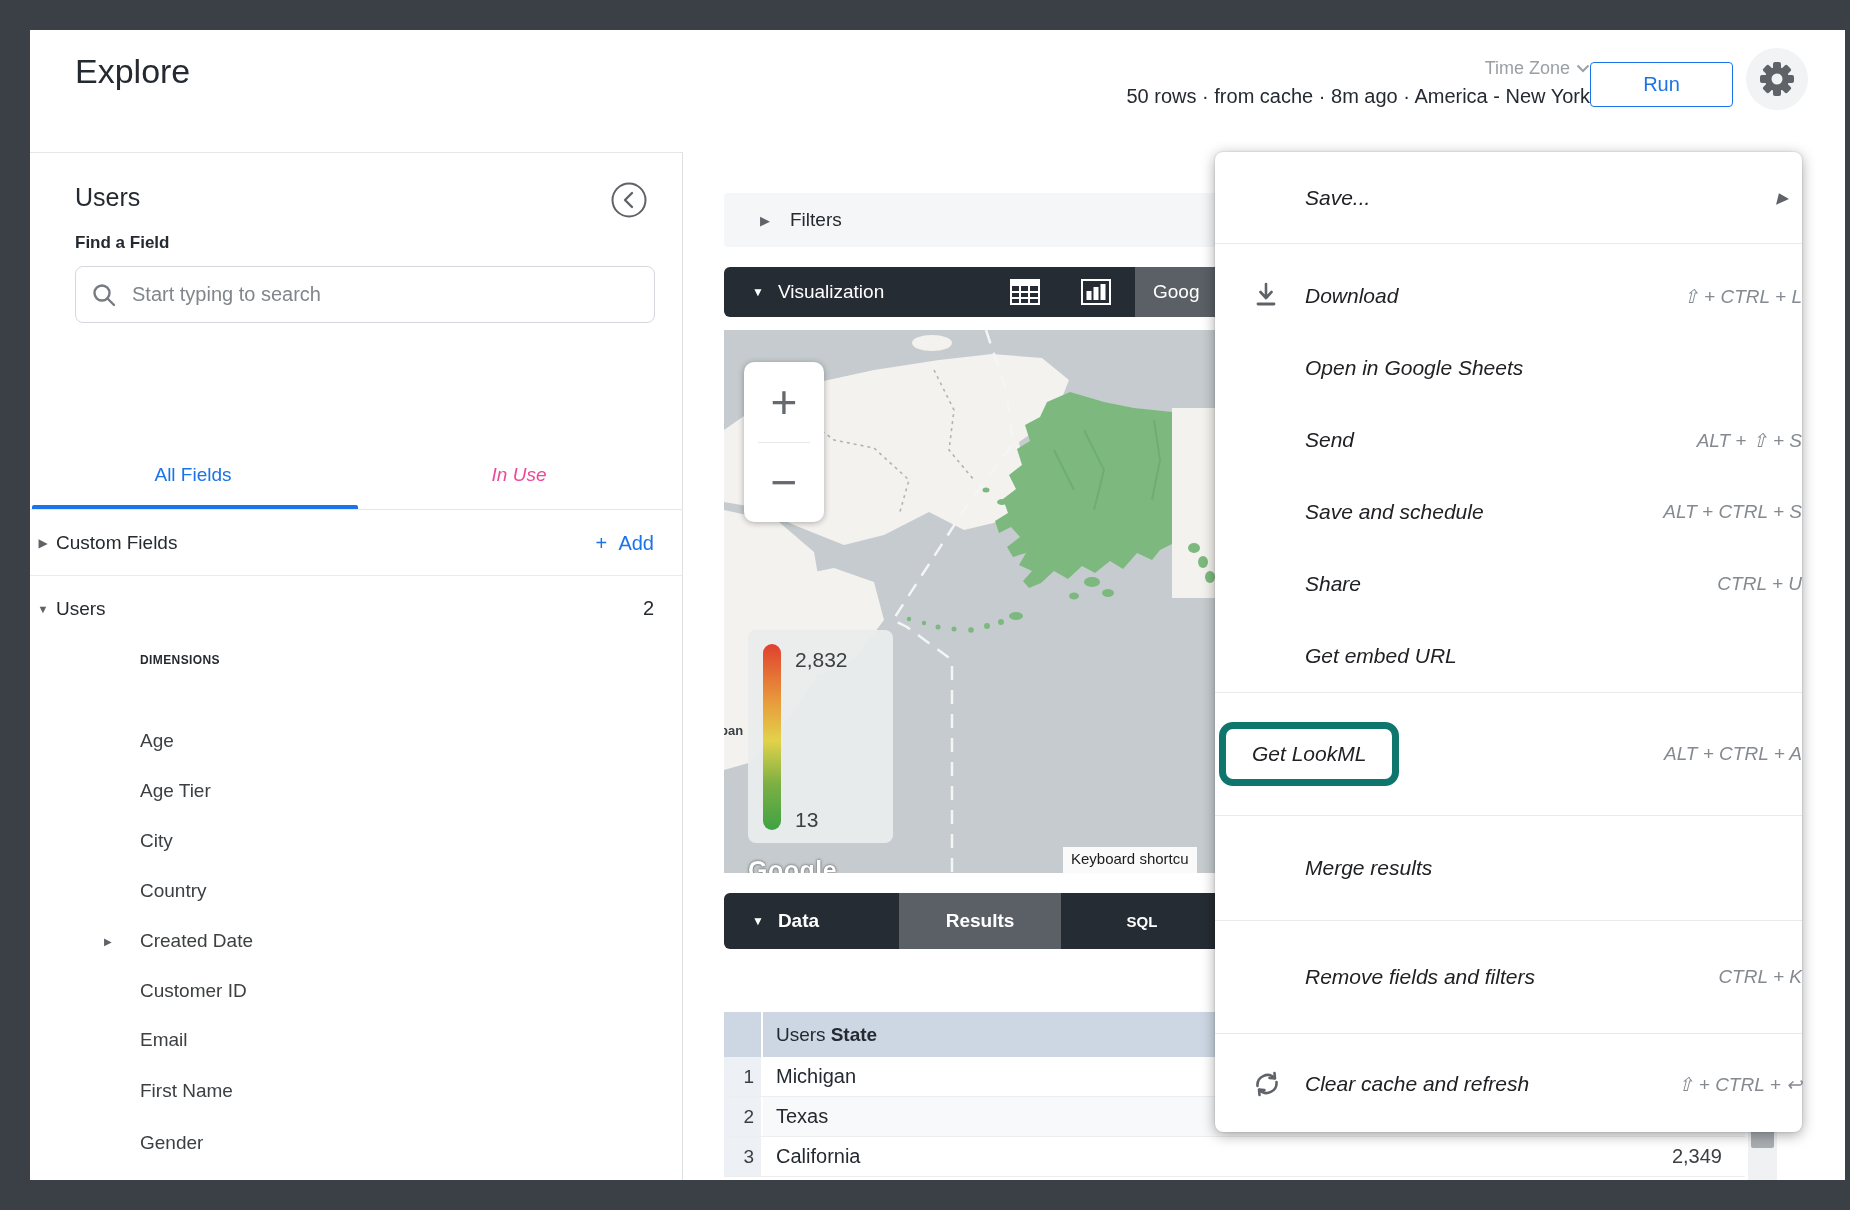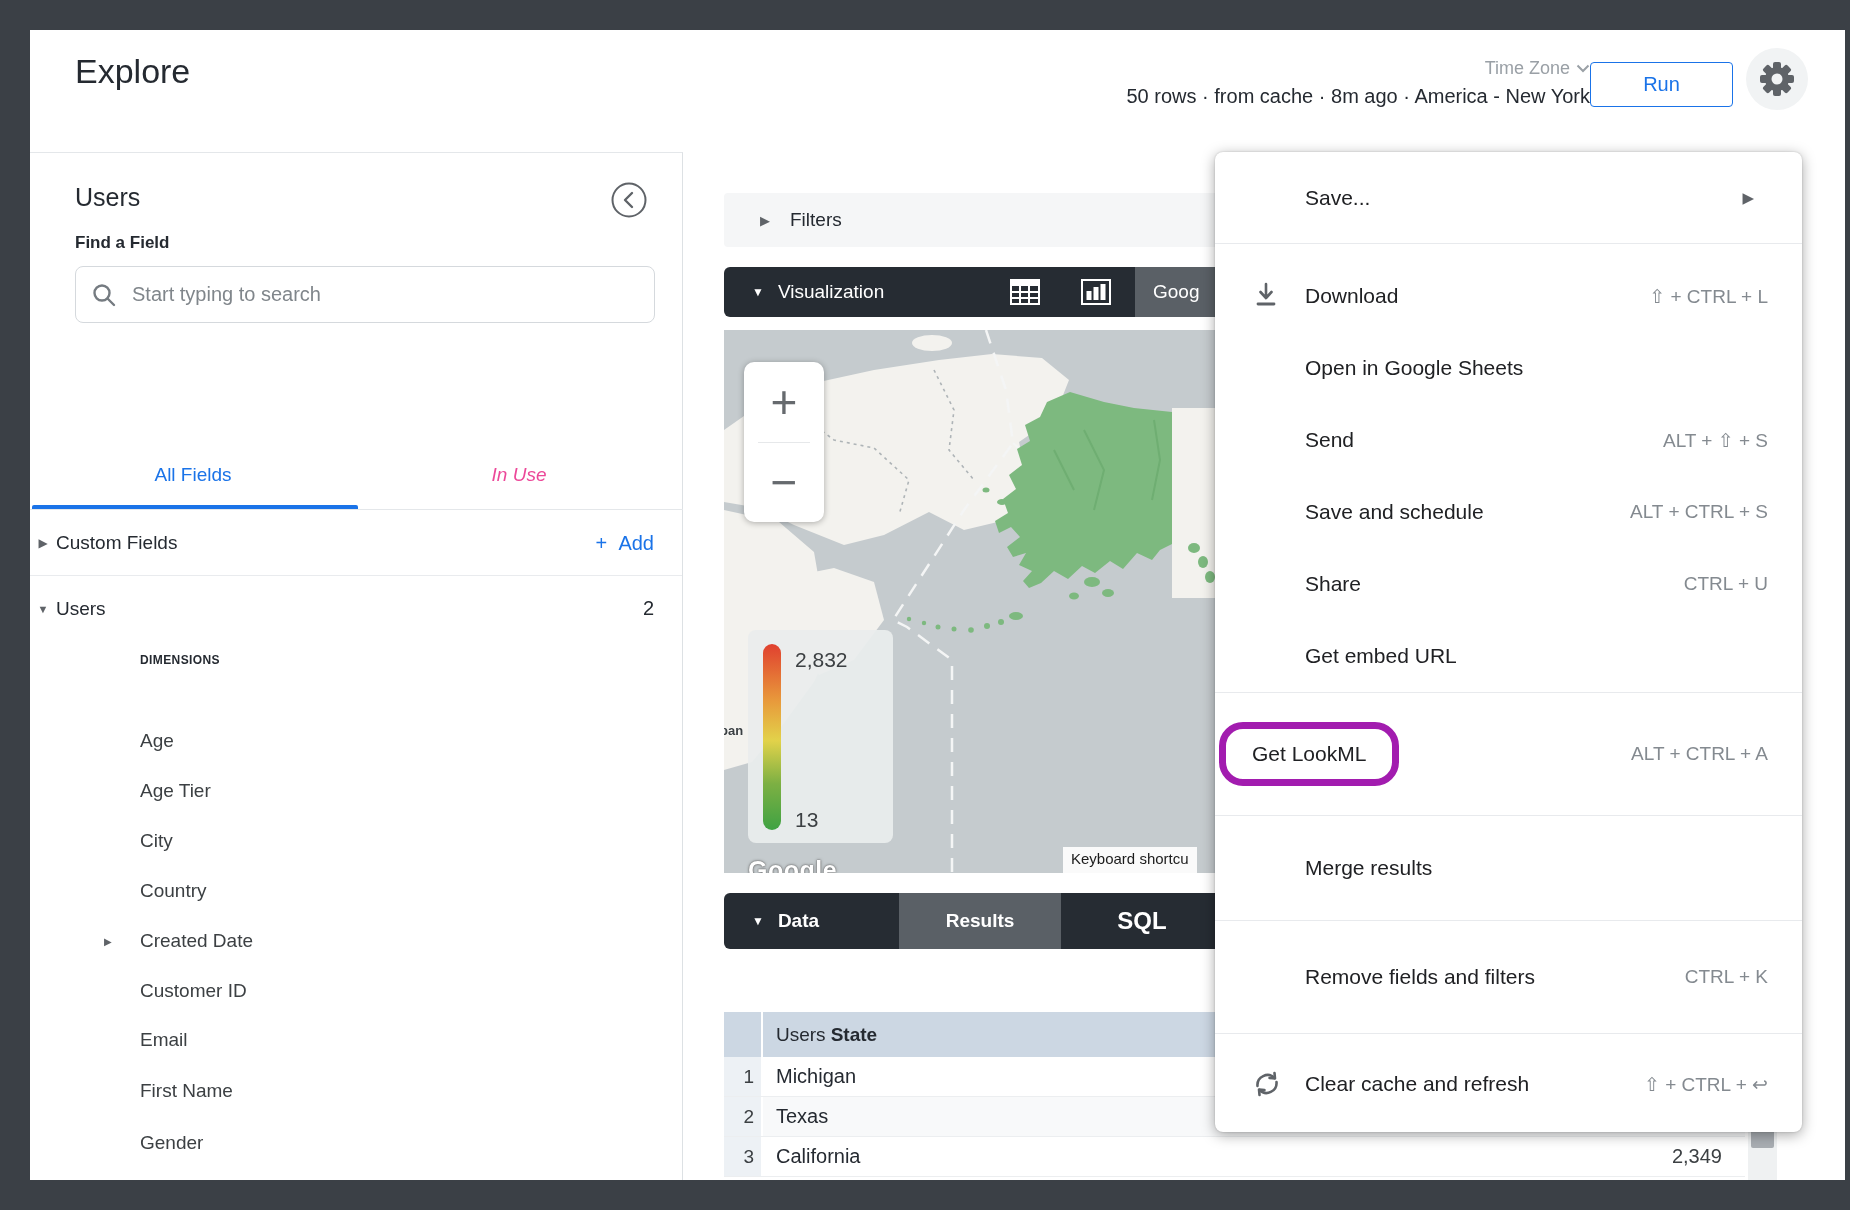--- a/index.html
+++ b/index.html
@@ -44,21 +44,21 @@
   .filters-bar .lbl { font-size:19px; color:#252a31; margin-left:12px; }
   .dark-bar { position:absolute; left:694px; width:1021px; background:#262c33; border-radius:6px; display:flex; align-items:center; color:#fff; overflow:hidden; }
   .bar-vis { top:237px; height:50px; }
   .bar-data { top:863px; height:56px; }
   .dark-bar .caret { color:#fff; margin-left:28px; font-size:12px; width:auto; }
   .dark-bar .lbl { font-size:19px; font-weight:500; color:#fff; margin-left:14px; }
   .vis-icon { position:absolute; top:0; height:100%; display:flex; align-items:center; justify-content:center; width:56px; cursor:pointer; }
   .seg { position:absolute; top:0; height:100%; background:#5a6066; display:flex; align-items:center; }
   .seg-goog { left:411px; width:170px; padding-left:18px; font-size:19px; font-weight:500; }
   .seg-results { left:175px; width:162px; justify-content:center; font-size:19px; font-weight:600; cursor:pointer; }
-  .seg-sql { position:absolute; left:337px; top:0; width:162px; height:100%; display:flex; align-items:center; justify-content:center; font-size:24px; font-weight:600; cursor:pointer; }
+  .seg-sql { position:absolute; left:337px; top:0; width:162px; height:100%; display:flex; align-items:center; justify-content:center; font-size:15px; font-weight:600; cursor:pointer; }
 
   
   .map { position:absolute; left:694px; top:300px; width:1066px; height:543px; background:#c5cbce; overflow:hidden; }
   .zoomctl { position:absolute; left:20px; top:32px; width:80px; height:160px; background:#fff; border-radius:10px; box-shadow:0 1px 6px rgba(0,0,0,.3); display:flex; flex-direction:column; }
   .zoomctl .zbtn { flex:1; display:flex; align-items:center; justify-content:center; font-size:46px; color:#666a6e; cursor:pointer; }
   .zoomctl .zdiv { height:1px; background:#e6e8ea; margin:0 14px; }
   .legend { position:absolute; left:24px; top:300px; width:145px; height:213px; background:rgba(234,237,237,.93); border-radius:8px; }
   .legend .bar { position:absolute; left:15px; top:14px; width:18px; height:186px; border-radius:9px;
     background:linear-gradient(#e0402f 0%, #e8983b 30%, #e2d24a 52%, #7db043 75%, #3fa243 100%); }
   .legend .lmax { position:absolute; left:47px; top:18px; font-size:21px; color:#3c4043; }
@@ -77,34 +77,34 @@
   .row-alt { background:#f8f9fa; }
   .td-num { width:39px; background:#edf1f5; border-right:2px solid #fff; display:flex; align-items:center; justify-content:flex-end; padding-right:7px; font-size:19px; color:#3c4043; }
   .td-state { flex:1; display:flex; align-items:center; padding-left:13px; font-size:20px; color:#252a31; }
   .far-val { position:absolute; right:23px; top:133px; font-size:20px; color:#3c4043; }
   .vscroll { position:absolute; left:1718px; top:982px; width:29px; height:168px; background:#eff1f2; }
   .vthumb { position:absolute; left:3px; top:118px; width:23px; height:18px; background:#a9aeb3; border-radius:2px; }
 
   
   .menu { position:absolute; left:1185px; top:122px; width:587px; height:980px; background:#fff; border-radius:8px; box-shadow:0 3px 14px rgba(0,0,0,.35), 0 0 2px rgba(0,0,0,.2); z-index:50; }
   .m-div { height:1px; background:#e8eaed; }
-  .m-row { display:flex; align-items:center; padding-left:37px; padding-right:34px; cursor:pointer; }
+  .m-row { display:flex; align-items:center; padding-left:37px; cursor:pointer;font-style:italic; }
   .m-ico { width:53px; display:flex; align-items:center; }
   .m-lbl { font-size:21px; color:#202124; }
   .m-sc { margin-left:auto; font-size:19px; color:#848a90; white-space:nowrap; }
   .m-sub { margin-left:auto; color:#5f6368; font-size:15px; margin-right:14px; }
   .noico { margin-left:53px; }
   .sec-save { height:91px; }
   .sec-grp { padding-top:16px; }
   .sec-grp .m-row { height:72px; }
   .sec-one { height:122px; display:flex; align-items:center; }
   .sec-merge { height:104px; }
   .sec-remove { height:112px; }
   .sec-clear { height:100px; }
-  .lookml-box { display:inline-block; border:7px solid #a21caf; border-radius:24px; padding:13px 26px; margin-left:-33px; background:#fff; }
+  .lookml-box { display:inline-block; border:7px solid #0f766e; border-radius:14px; padding:13px 26px; margin-left:-33px; background:#fff; }
 </style>
 </head>
 <body>
 
 <div id="window">
 
   <div class="hdr-title">Explore</div>
   <div class="hdr-status">50 rows · from cache · 8m ago · America - New York</div>
   <div class="hdr-tz">
     <span>Time Zone</span>

